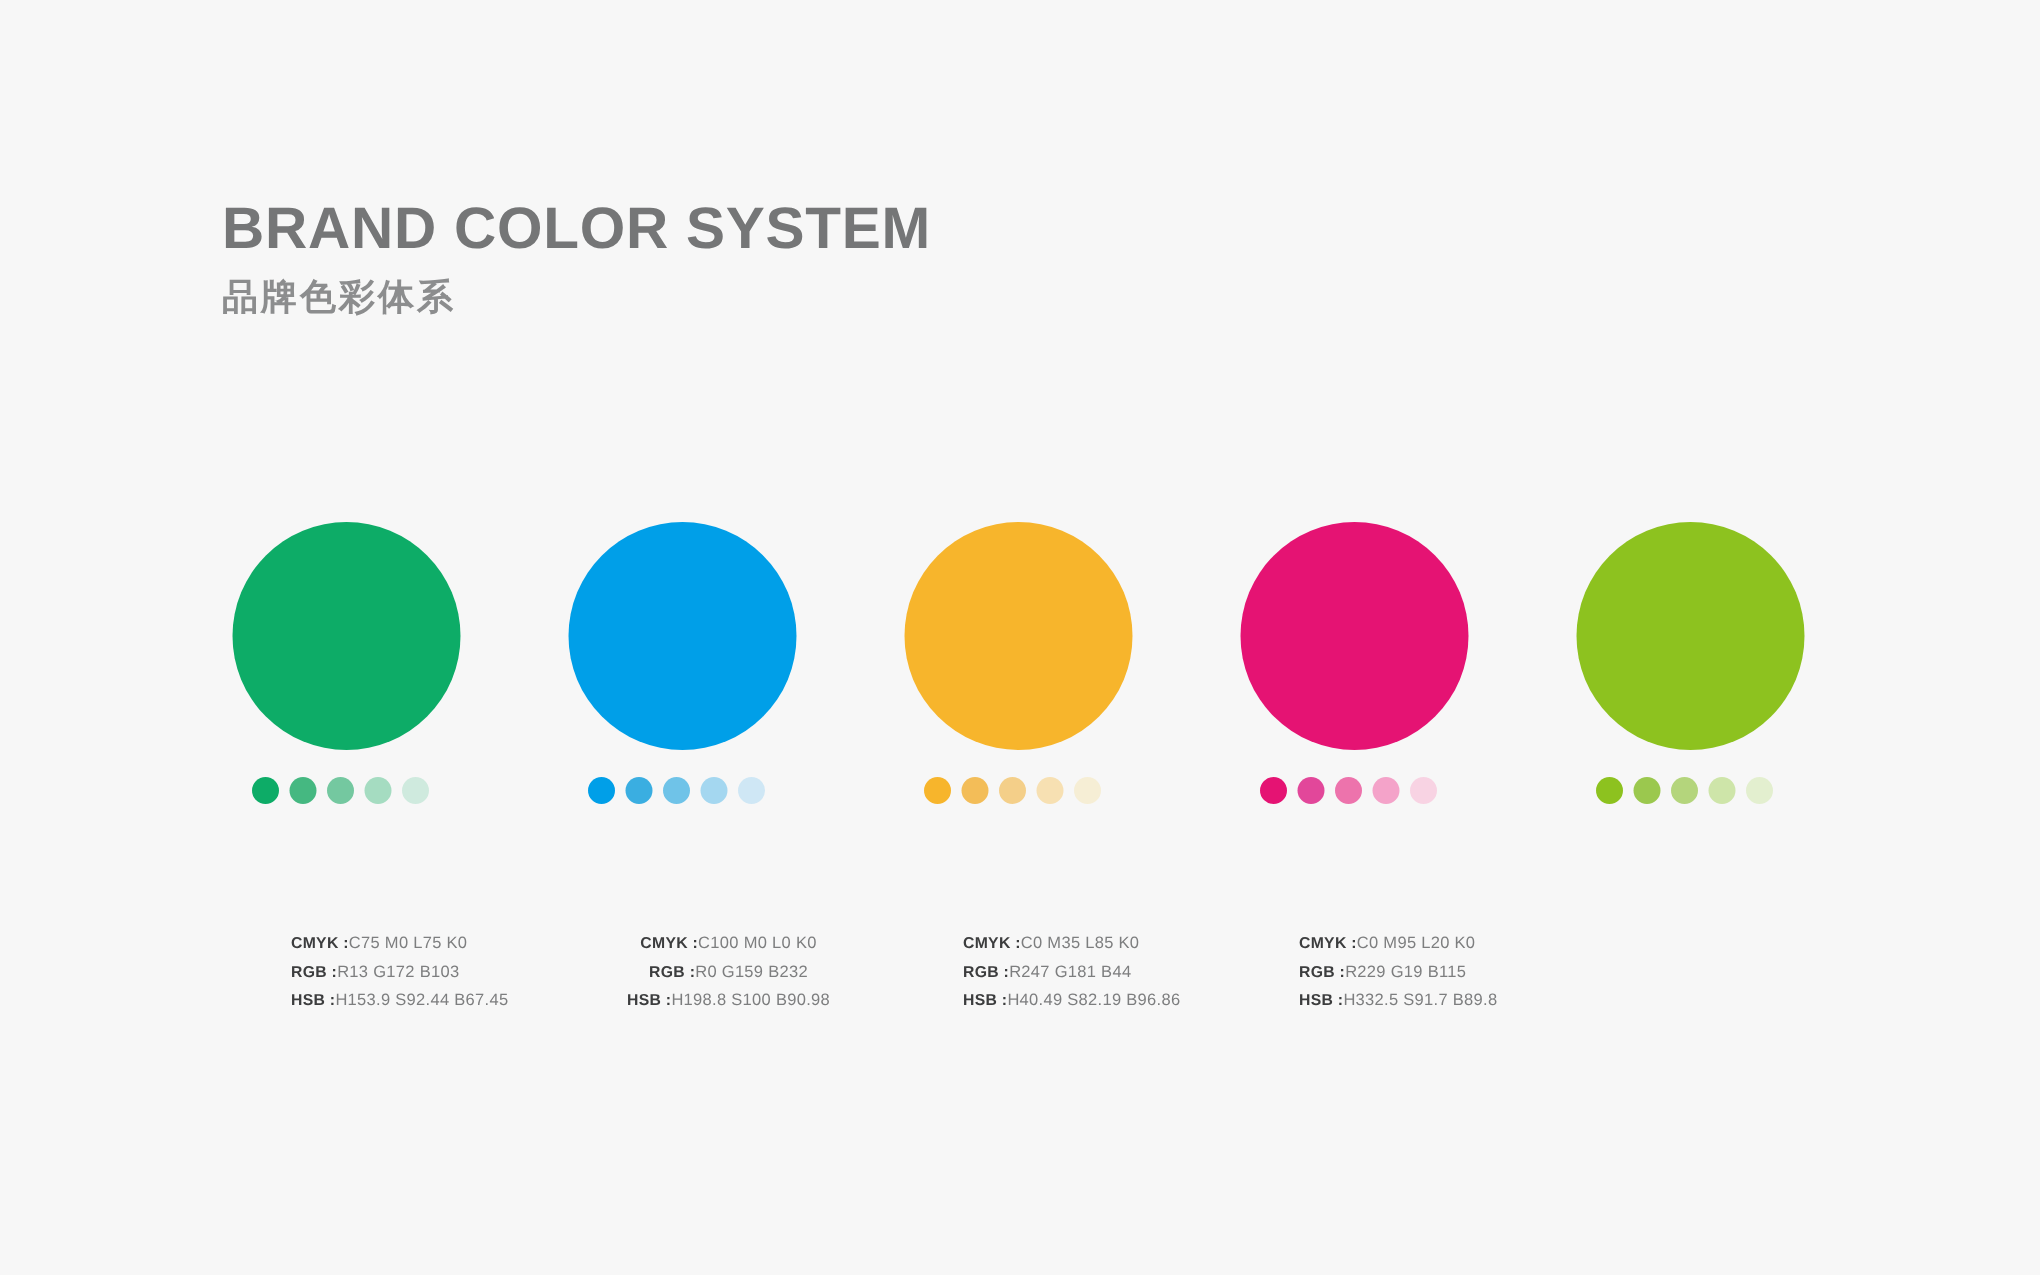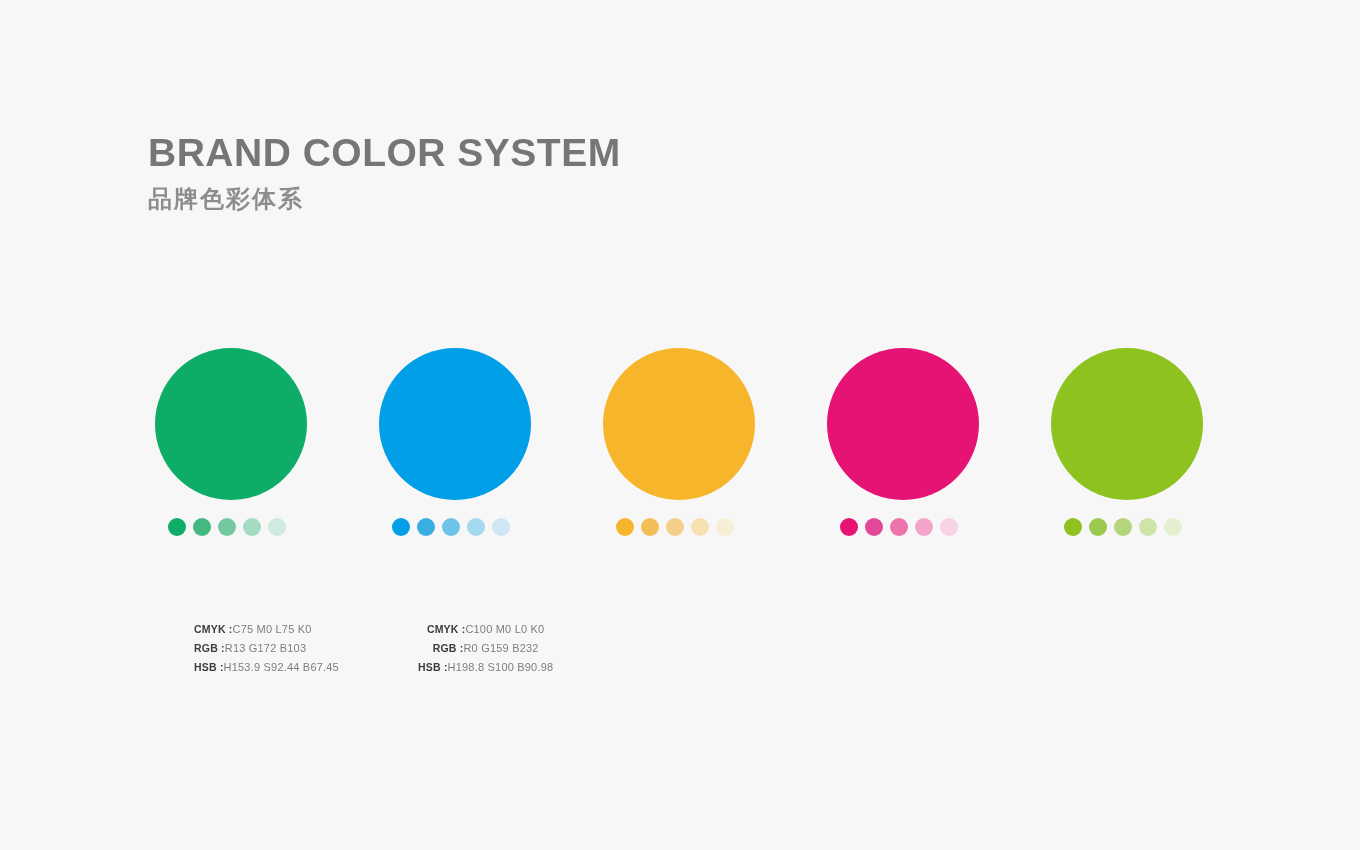--- a/index.html
+++ b/index.html
@@ -124,29 +124,39 @@
       </div>
       <div class="swatch" style="left: 448px;">
         <div class="main-circle" style="background: rgb(247, 181, 44);"></div>
         <div class="tint-row">
           <div class="tint-dot" style="background: rgb(247, 181, 44);"></div>
           <div class="tint-dot" style="background: rgb(243, 189, 88);"></div>
           <div class="tint-dot" style="background: rgb(244, 207, 137);"></div>
           <div class="tint-dot" style="background: rgb(247, 224, 178);"></div>
           <div class="tint-dot" style="background: rgb(246, 238, 213);"></div>
         </div>
+        <div class="specs">
+          <div class="spec-line"><span class="spec-key">CMYK :</span><span class="spec-val">C0 M35 L85 K0</span></div>
+          <div class="spec-line"><span class="spec-key">RGB :</span><span class="spec-val">R247 G181 B44</span></div>
+          <div class="spec-line"><span class="spec-key">HSB :</span><span class="spec-val">H40.49 S82.19 B96.86</span></div>
+        </div>
       </div>
       <div class="swatch" style="left: 672px;">
         <div class="main-circle" style="background: rgb(229, 19, 115);"></div>
         <div class="tint-row">
           <div class="tint-dot" style="background: rgb(229, 19, 115);"></div>
           <div class="tint-dot" style="background: rgb(226, 71, 154);"></div>
           <div class="tint-dot" style="background: rgb(237, 115, 172);"></div>
           <div class="tint-dot" style="background: rgb(244, 163, 201);"></div>
           <div class="tint-dot" style="background: rgb(248, 211, 227);"></div>
+        </div>
+        <div class="specs">
+          <div class="spec-line"><span class="spec-key">CMYK :</span><span class="spec-val">C0 M95 L20 K0</span></div>
+          <div class="spec-line"><span class="spec-key">RGB :</span><span class="spec-val">R229 G19 B115</span></div>
+          <div class="spec-line"><span class="spec-key">HSB :</span><span class="spec-val">H332.5 S91.7 B89.8</span></div>
         </div>
       </div>
       <div class="swatch" style="left: 896px;">
         <div class="main-circle" style="background: rgb(141, 194, 31);"></div>
         <div class="tint-row">
           <div class="tint-dot" style="background: rgb(141, 194, 31);"></div>
           <div class="tint-dot" style="background: rgb(155, 200, 78);"></div>
           <div class="tint-dot" style="background: rgb(180, 213, 124);"></div>
           <div class="tint-dot" style="background: rgb(206, 229, 169);"></div>
           <div class="tint-dot" style="background: rgb(227, 239, 207);"></div>

